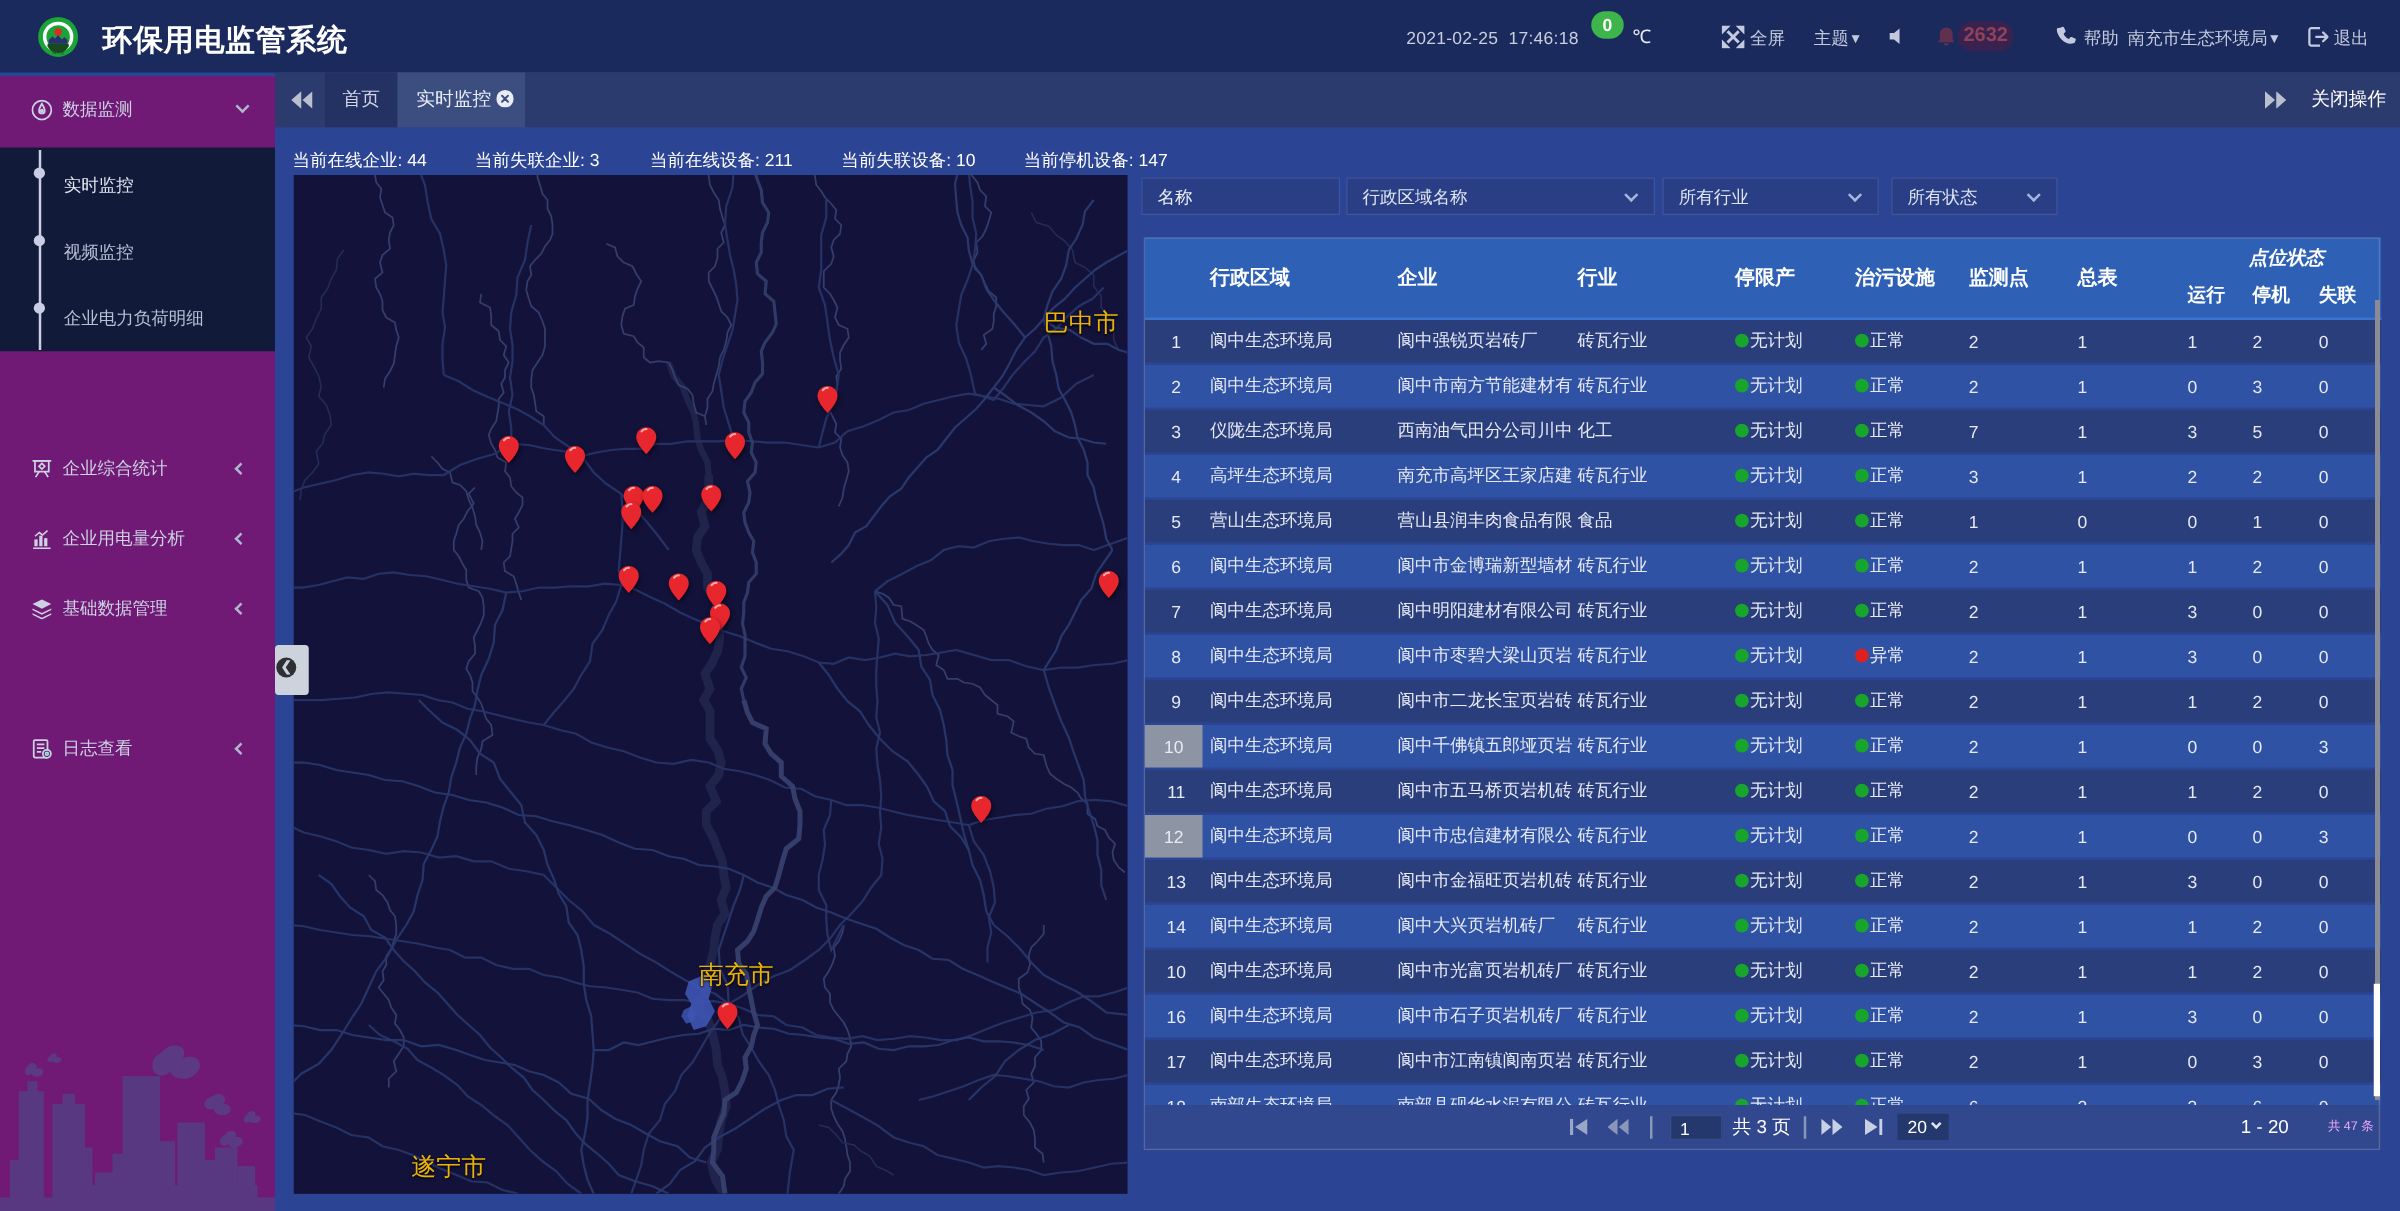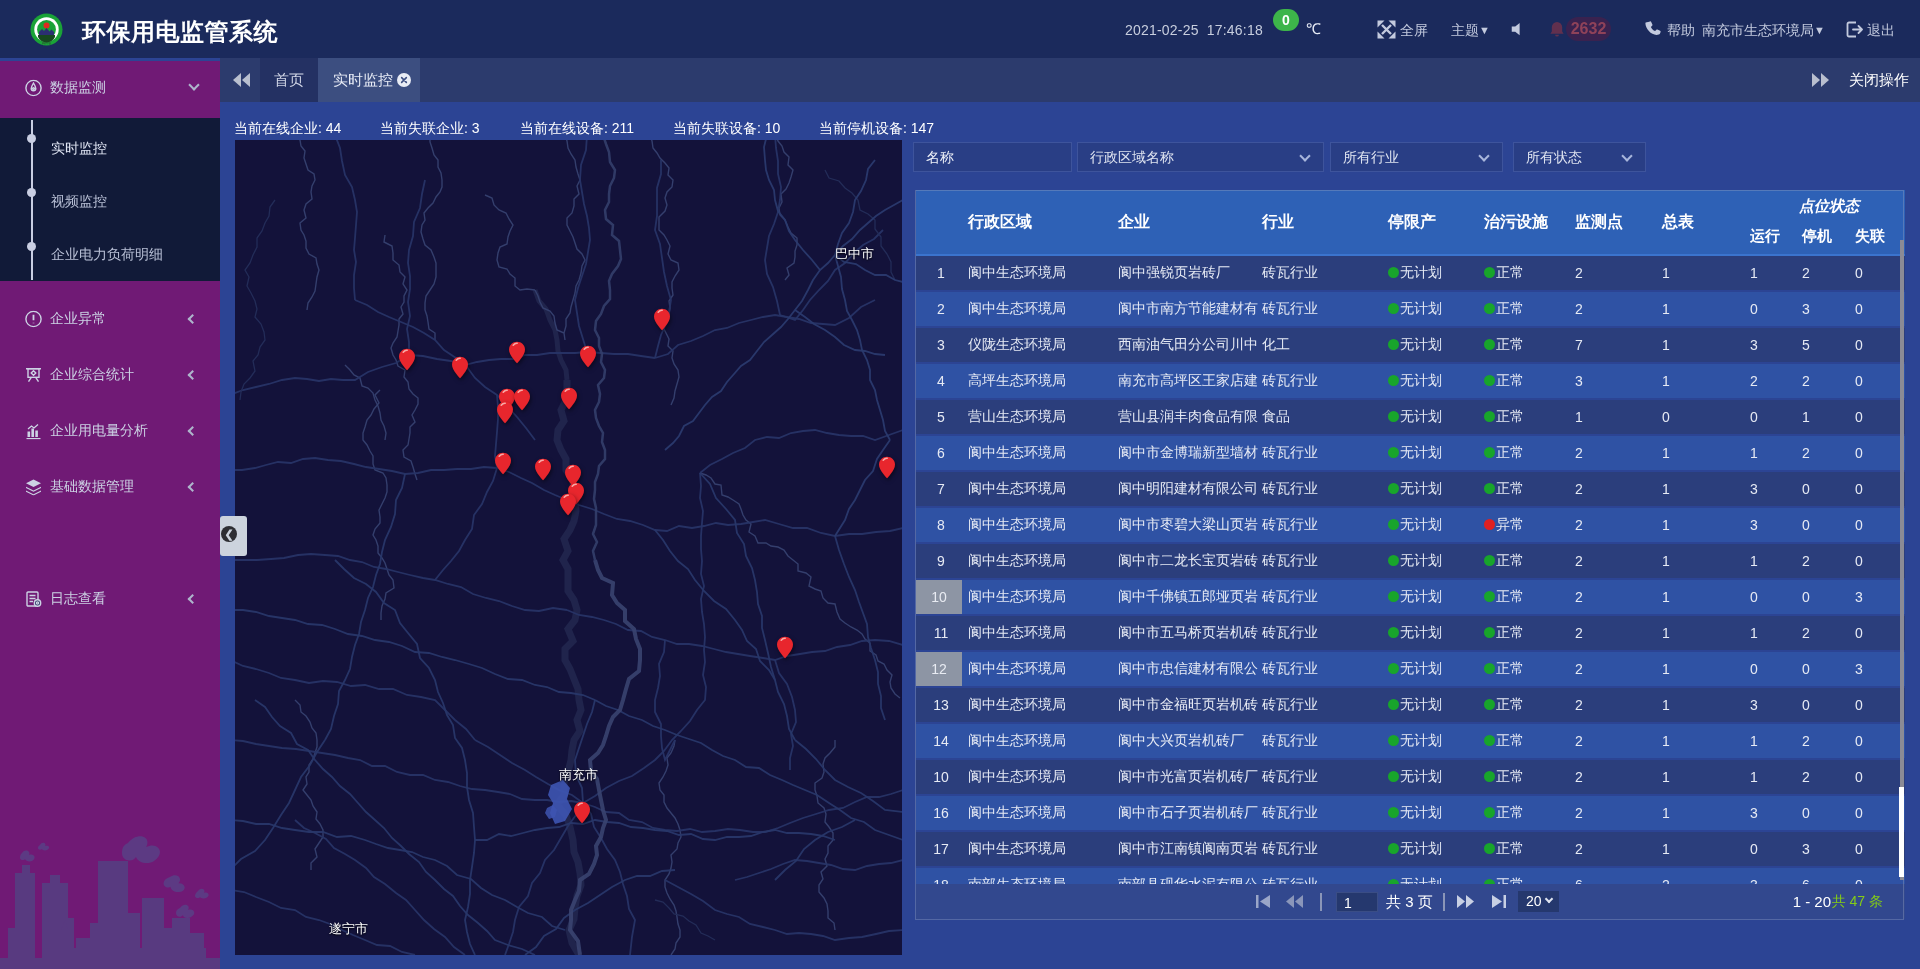--- a/index.html
+++ b/index.html
@@ -23,21 +23,21 @@
 #tabbar{position:absolute;left:220px;top:58px;width:1700px;height:44px;background:#2c3b6d}
 #tab-home{position:absolute;left:40px;top:0;width:58px;height:44px;background:#243163;color:#d0d5e6;font-size:15px;text-align:center;line-height:44px}
 #tab-live{position:absolute;left:98px;top:0;width:102px;height:44px;background:#3c4e80;color:#e8ecf6;font-size:15px;line-height:44px;padding-left:15px}
 #closeop{position:absolute;right:11px;top:0;height:44px;line-height:44px;color:#ffffff;font-size:15px}
 
 #content{position:absolute;left:220px;top:102px;width:1700px;height:867px;background:#2c4494}
 .stat{position:absolute;top:18px;color:#fff;font-size:14px;white-space:nowrap}
 
 #map{position:absolute;left:15px;top:38px;width:667px;height:815px;background:#13123a;overflow:hidden}
 .pin{position:absolute;width:18px;height:23px;filter:drop-shadow(1px 2px 2px rgba(0,0,0,0.5))}
-.maplabel{position:absolute;color:#ffffff;font-size:13px;text-shadow:0 1px 2px #000;white-space:nowrap}
+.maplabel{position:absolute;color:#eab308;font-size:20px;text-shadow:0 1px 2px #000;white-space:nowrap}
 #collapse{position:absolute;left:0;top:414px;width:27px;height:40px;background:#ccd3dd;border-radius:3px}
 #collapse .cc{position:absolute;left:1px;top:10px;width:16px;height:16px;border-radius:50%;background:#2e2e33;color:#ccd3dd;font-size:11px;line-height:16px;text-align:center;font-weight:bold}
 
 .fitem{position:absolute;top:40px;height:30px;background:#293e85;border:1px solid #3e549c;color:#dfe4f0;font-size:14px;line-height:28px;padding-left:12px}
 .fitem .fchev{position:absolute;right:14px;top:9px;width:8px;height:8px;border-right:2px solid #a8b6dc;border-bottom:2px solid #a8b6dc;transform:rotate(45deg)}
 
 #thead{position:absolute;left:696px;top:88px;width:989px;height:66px;background:#2e61b6;border-bottom:2px solid #3b74ce;box-sizing:border-box;color:#fff;font-weight:bold;font-size:16px}
 #thead .h{position:absolute;top:22px}
 #thead .h2{position:absolute;top:37px;font-size:15px}
 #thead .hg{position:absolute;top:7px;font-style:italic;font-size:15px}
@@ -123,28 +123,20 @@
       <span class="chevd"></span>
   </div>
   <div id="submenu">
     <div id="subline"></div>
     <div class="sdot" style="top:16px"></div>
     <div class="sdot" style="top:70px"></div>
     <div class="sdot" style="top:124px"></div>
     <div class="sitem" style="top:31px;color:#dfe4f2">实时监控</div>
     <div class="sitem" style="top:84px">视频监控</div>
     <div class="sitem" style="top:137px">企业电力负荷明细</div>
-  </div>
-  <div class="mitem" style="top:231px">
-    <svg class="micon" viewBox="0 0 17 17" fill="none" stroke="#ccd2e4" stroke-width="1.4">
-      <circle cx="8.5" cy="8.5" r="7.6"></circle>
-        <path d="M8.5 4.2 v5.6 M8.5 12.2 v0.6" stroke-width="1.8"></path>
-    </svg>
-    <span class="txt">企业异常</span>
-      <span class="chev"></span>
   </div>
   <div class="mitem" style="top:287px">
     <svg class="micon" viewBox="0 0 17 17" fill="none" stroke="#ccd2e4" stroke-width="1.4">
       <path d="M1 2.2 h15"></path>
       <rect x="3" y="2.2" width="11" height="8.6"></rect>
       <path d="M8.5 4.2 l2.3 2.3 -2.3 2.3 -2.3 -2.3z"></path>
       <path d="M6.3 10.8 l-2.8 4.4 M10.7 10.8 l2.8 4.4"></path>
     </svg>
     <span class="txt">企业综合统计</span>
       <span class="chev"></span>
@@ -662,18 +654,18 @@
     <svg class="abs" style="left:541px;top:11px" width="17" height="13" viewBox="0 0 17 13" fill="#c8d0e4">
       <path d="M0 0 v13 L8 6.5z"></path>
         <path d="M9 0 v13 L17 6.5z"></path>
     </svg>
     <svg class="abs" style="left:576px;top:11px" width="14" height="13" viewBox="0 0 14 13" fill="#c8d0e4">
       <path d="M0 0 v13 L10 6.5z"></path>
         <rect x="11.5" y="0" width="2.5" height="13"></rect>
     </svg>
     <div class="pgbox" style="left:602px;top:7px;width:41px;height:21px;padding-left:8px">20<span style="position:absolute;right:7px;top:5px;width:6px;height:6px;border-right:2px solid #dfe4f0;border-bottom:2px solid #dfe4f0;transform:rotate(45deg)"></span></div>
     <div class="pi" style="right:74px;font-size:15px;color:#fff">1 - 20</div>
-    <div class="pi" style="right:22px;font-size:14px;color:#84cc16">共 47 条</div>
+    <div class="pi" style="right:6px;font-size:10px;color:#f0abfc">共 47 条</div>
   </div>
   <div style="position:absolute;left:695px;top:88px;width:989px;height:730px;border:1px solid rgba(150,162,192,0.38);pointer-events:none"></div>
   <div id="sbtrack"></div>
   <div id="sbthumb"></div>
 </div>
 
 </body></html>

